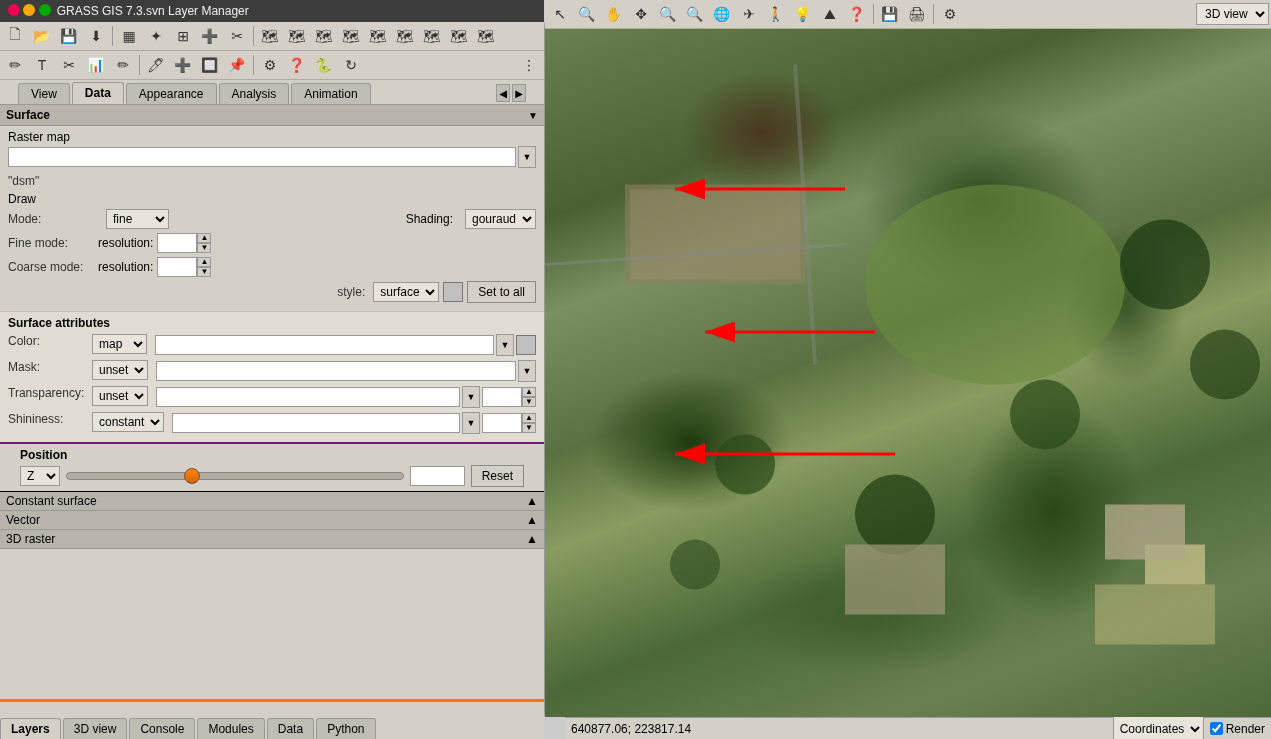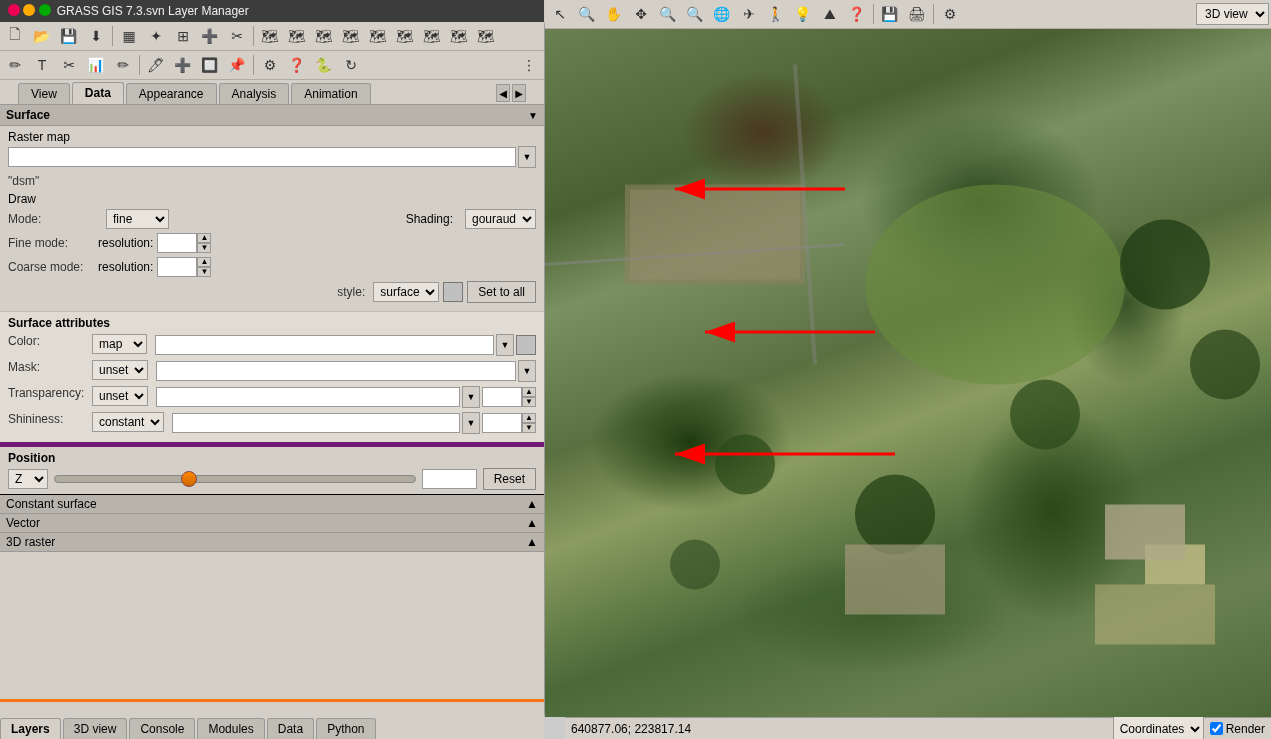--- a/index.html
+++ b/index.html
@@ -96,21 +96,21 @@
       cursor: pointer; margin-left: auto;
     }
 
     .surface-attrs { background: #e0dcd4; padding: 4px 8px; border-top: 1px solid #bbb; }
     .attr-section-label { font-weight: bold; margin-bottom: 4px; }
 
     .attr-row { display: flex; margin-bottom: 4px; gap: 4px; }
     .attr-label { min-width: 80px; color: #333; }
 
     
-    .position-section { padding: 4px 8px; border-top: 5px solid #701a75; }
+    .position-section { padding: 4px 20px; border-top: 2px solid #701a75; }
     .pos-label { font-weight: bold; margin-bottom: 3px; }
     .pos-row { display: flex; align-items: center; gap: 6px; }
     .z-select { width: 40px; height: 20px; }
     .slider-track { flex: 1; height: 8px; background: #b0aca0; border: 1px solid #888;
       border-radius: 4px; position: relative; }
     .slider-thumb { width: 16px; height: 16px; background: linear-gradient(to bottom, #f80, #c60);
       border-radius: 50%; border: 1px solid #844; position: absolute; top: -5px; left: 35%; cursor: pointer; }
     .pos-input { width: 55px; height: 20px; background: white; border: 1px solid #999;
       text-align: center; }
     .reset-btn { padding: 3px 10px; background: #d4d0c8; border: 1px solid #888; cursor: pointer; margin-left: auto; }

